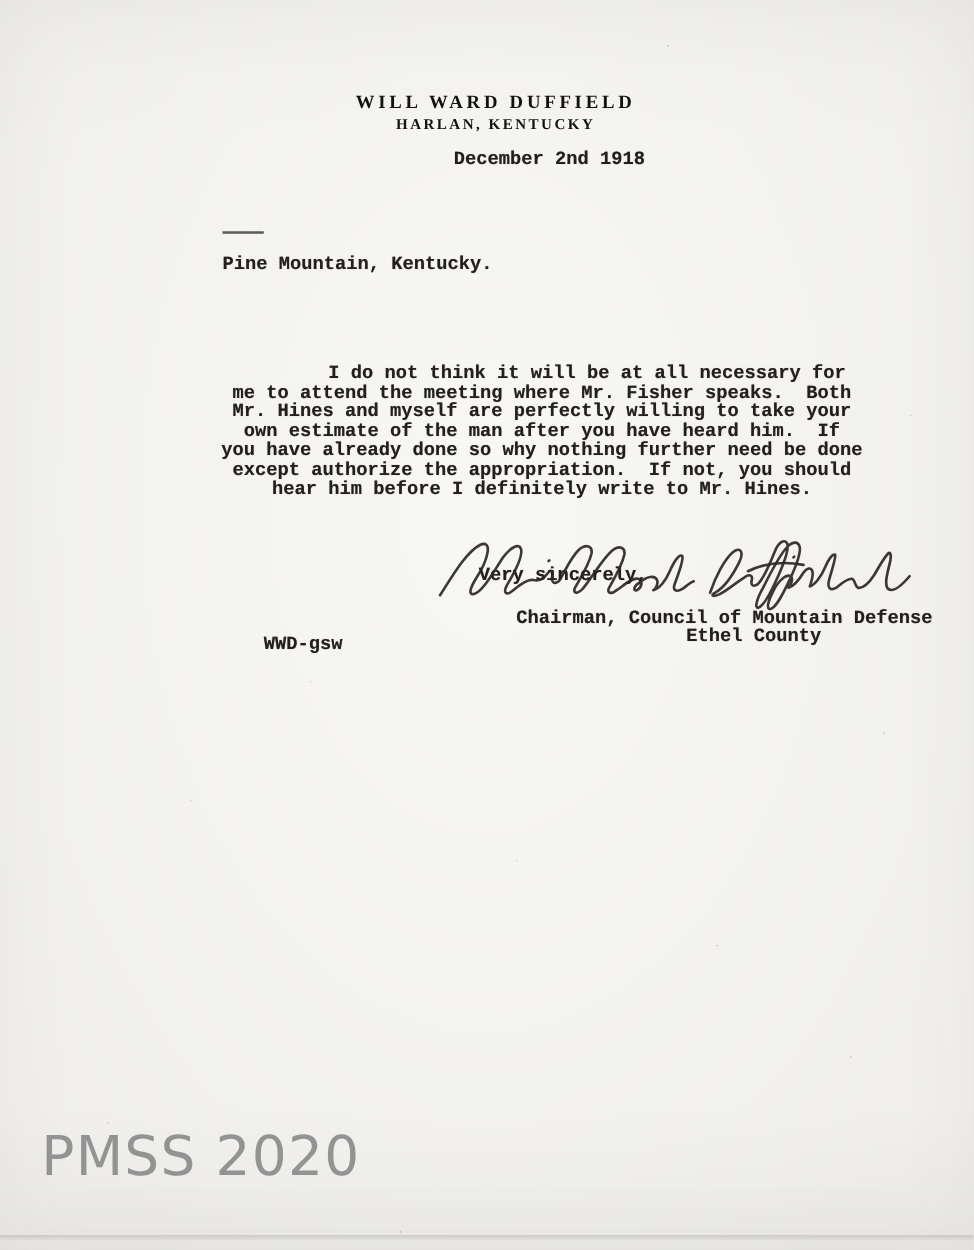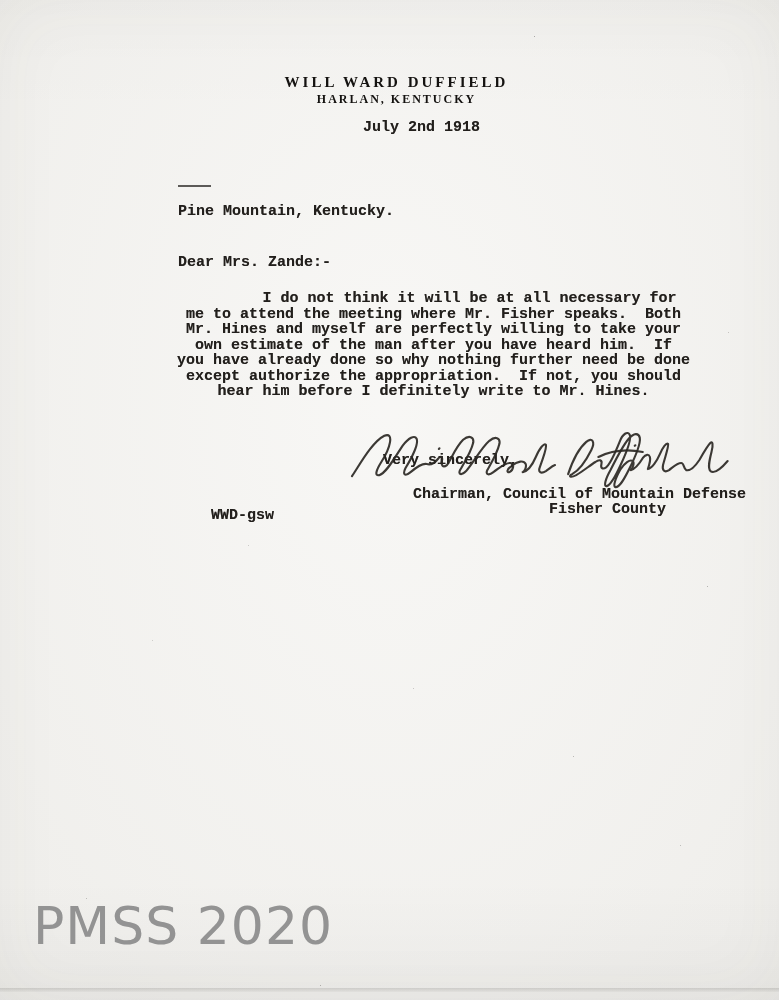--- a/index.html
+++ b/index.html
@@ -43,21 +43,21 @@
   .valediction{left:383px;top:412px;margin-top:41px;}
   .sig{left:350px;top:429px;width:414px;height:62px;}
   .sig svg{display:block;width:100%;height:100%;}
   .sig path{fill:none;stroke:#2b2824;stroke-width:2.1;stroke-linecap:round;stroke-linejoin:round;opacity:.92;}
   .title1{left:413px;top:487px;}
   .title2{left:549px;top:502px;}
   .initials{left:178px;top:508px;margin-left:33px;}
   .watermark{
     left:33px;top:901px;
     font-family:"DejaVu Sans","Liberation Sans",sans-serif;
-    font-weight:400;font-size:52px;line-height:50px;
+    font-weight:400;font-size:44px;line-height:50px;
     color:#8a8a8a;letter-spacing:1px;opacity:.9;
     white-space:pre;
   }
   .edge-shadow{
     left:0;top:988px;width:779px;height:4px;
     background:linear-gradient(180deg, rgba(60,58,52,0.16), rgba(60,58,52,0.03));
   }
   .specks{
     left:0;top:0;width:1px;height:1px;background:transparent;
     box-shadow:
@@ -74,25 +74,24 @@
   }
 </style>
 </head>
 <body>
 
 <div class="page">
 
   <div class="abs letterhead lh-name">WILL WARD DUFFIELD</div>
   <div class="abs letterhead lh-loc">HARLAN, KENTUCKY</div>
 
-  <div class="abs typed" style="left:363px;top:120px;">July 2nd 1918</div>
+  <div class="abs typed" style="left:363px;top:120px;">December 2nd 1918</div>
 
   <div class="abs typed addr">
     <div>Pine Mountain, Kentucky.</div>
-    <div>Dear Mrs. Zande:-</div>
   </div>
   <div class="abs underline-mark"></div>
 
 
   <div class="abs typed para2">        I do not think it will be at all necessary for
 me to attend the meeting where Mr. Fisher speaks.  Both
 Mr. Hines and myself are perfectly willing to take your
 own estimate of the man after you have heard him.  If
 you have already done so why nothing further need be done
 except authorize the appropriation.  If not, you should
@@ -104,21 +103,21 @@
     <svg viewBox="0 0 410 60">
       <path d="M2 46 C 10 34, 22 12, 34 6 C 44 2, 40 18, 31 32 C 26 40, 24 46, 29 45 C 36 43, 44 28, 52 16 C 58 8, 64 5, 66 9 C 68 14, 61 28, 55 38 C 52 44, 54 47, 60 42 C 66 37, 72 33, 76 34 C 80 35, 84 33, 87 29 C 90 25, 92 27, 91 31 C 90 35, 92 38, 96 35 C 100 30, 104 18, 112 10 C 118 5, 123 7, 122 13 C 120 22, 113 33, 109 40 C 107 44, 110 46, 115 41 C 122 33, 130 18, 138 11 C 144 6, 149 8, 148 14 C 146 23, 140 33, 136 40 C 134 44, 137 46, 142 42 C 148 38, 154 32, 159 33 C 163 34, 162 40, 158 42 C 155 43, 155 39, 160 36 C 166 31, 172 30, 174 34 C 175 37, 173 41, 171 42 C 176 41, 181 34, 184 27 C 188 18, 192 13, 194 15 C 195 18, 191 29, 188 37 C 186 42, 189 44, 194 41 C 197 39, 200 36, 203 35"></path>
       <path d="M216 44 C 220 32, 227 18, 234 12 C 240 7, 243 12, 239 20 C 234 30, 227 40, 220 44 C 216 46, 218 48, 224 45 C 231 41, 238 35, 243 32 C 247 29, 250 30, 249 34 C 248 38, 250 40, 254 37 C 258 33, 263 22, 267 12 C 270 4, 275 1, 277 5 C 279 9, 274 22, 268 35 C 263 46, 258 55, 254 56 C 251 56, 253 49, 258 40 C 263 30, 270 16, 276 9 C 281 3, 286 3, 287 8 C 288 14, 282 28, 276 40 C 271 50, 267 57, 263 57 C 260 56, 263 48, 268 39 C 272 33, 277 29, 280 31 C 282 33, 280 38, 278 40 C 282 39, 287 33, 290 28 C 293 24, 296 24, 297 27 C 298 30, 296 36, 295 39 C 299 38, 304 31, 307 24 C 310 17, 313 13, 315 14 C 316 16, 312 27, 310 35 C 309 40, 311 43, 316 40 C 320 37, 324 33, 328 33 C 331 33, 330 38, 333 40 C 337 41, 342 36, 346 30 C 350 23, 354 16, 357 13 C 359 11, 360 15, 358 22 C 356 30, 354 38, 357 41 C 361 44, 368 38, 374 31"></path>
       <path d="M246 27 C 258 21, 274 19, 290 22"></path>
       <path d="M88 19 L 88.6 18.4"></path>
       <path d="M282 16 L 282.6 15.4"></path>
     </svg>
   </div>
 
   <div class="abs typed title1">Chairman, Council of Mountain Defense</div>
-  <div class="abs typed title2">Fisher County</div>
+  <div class="abs typed title2">Ethel County</div>
 
   <div class="abs typed initials">WWD-gsw</div>
 
   <div class="abs watermark">PMSS 2020</div>
 
   <div class="abs specks"></div>
   <div class="abs edge-shadow"></div>
 
 </div>
 

